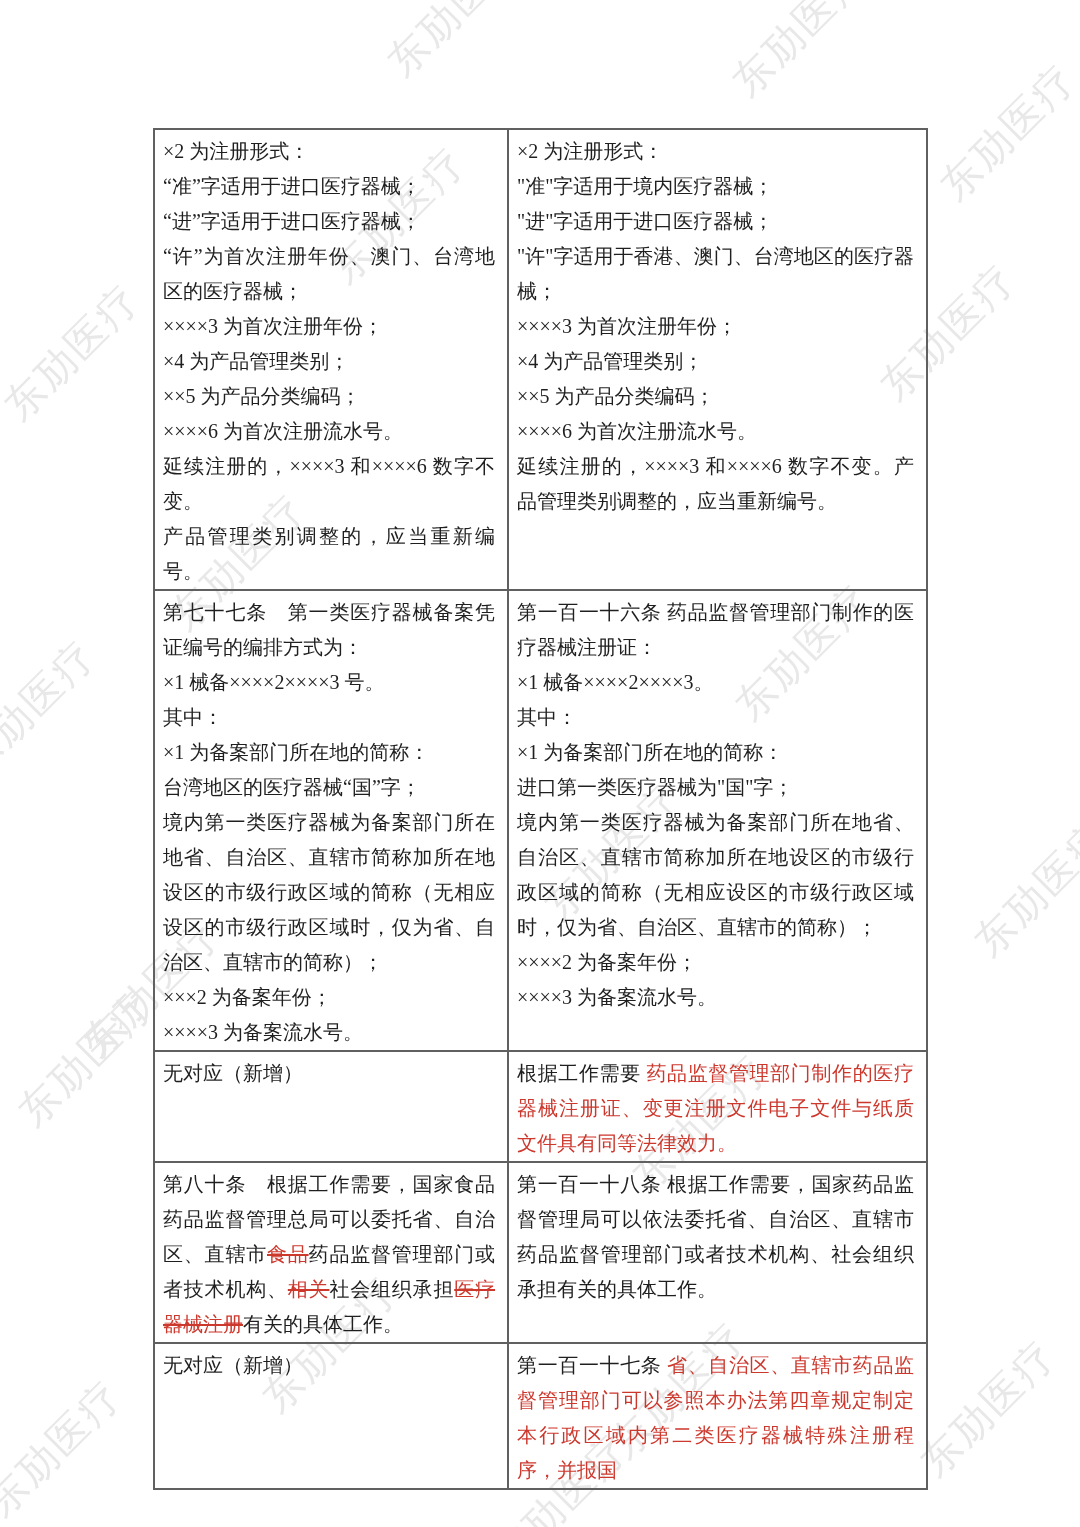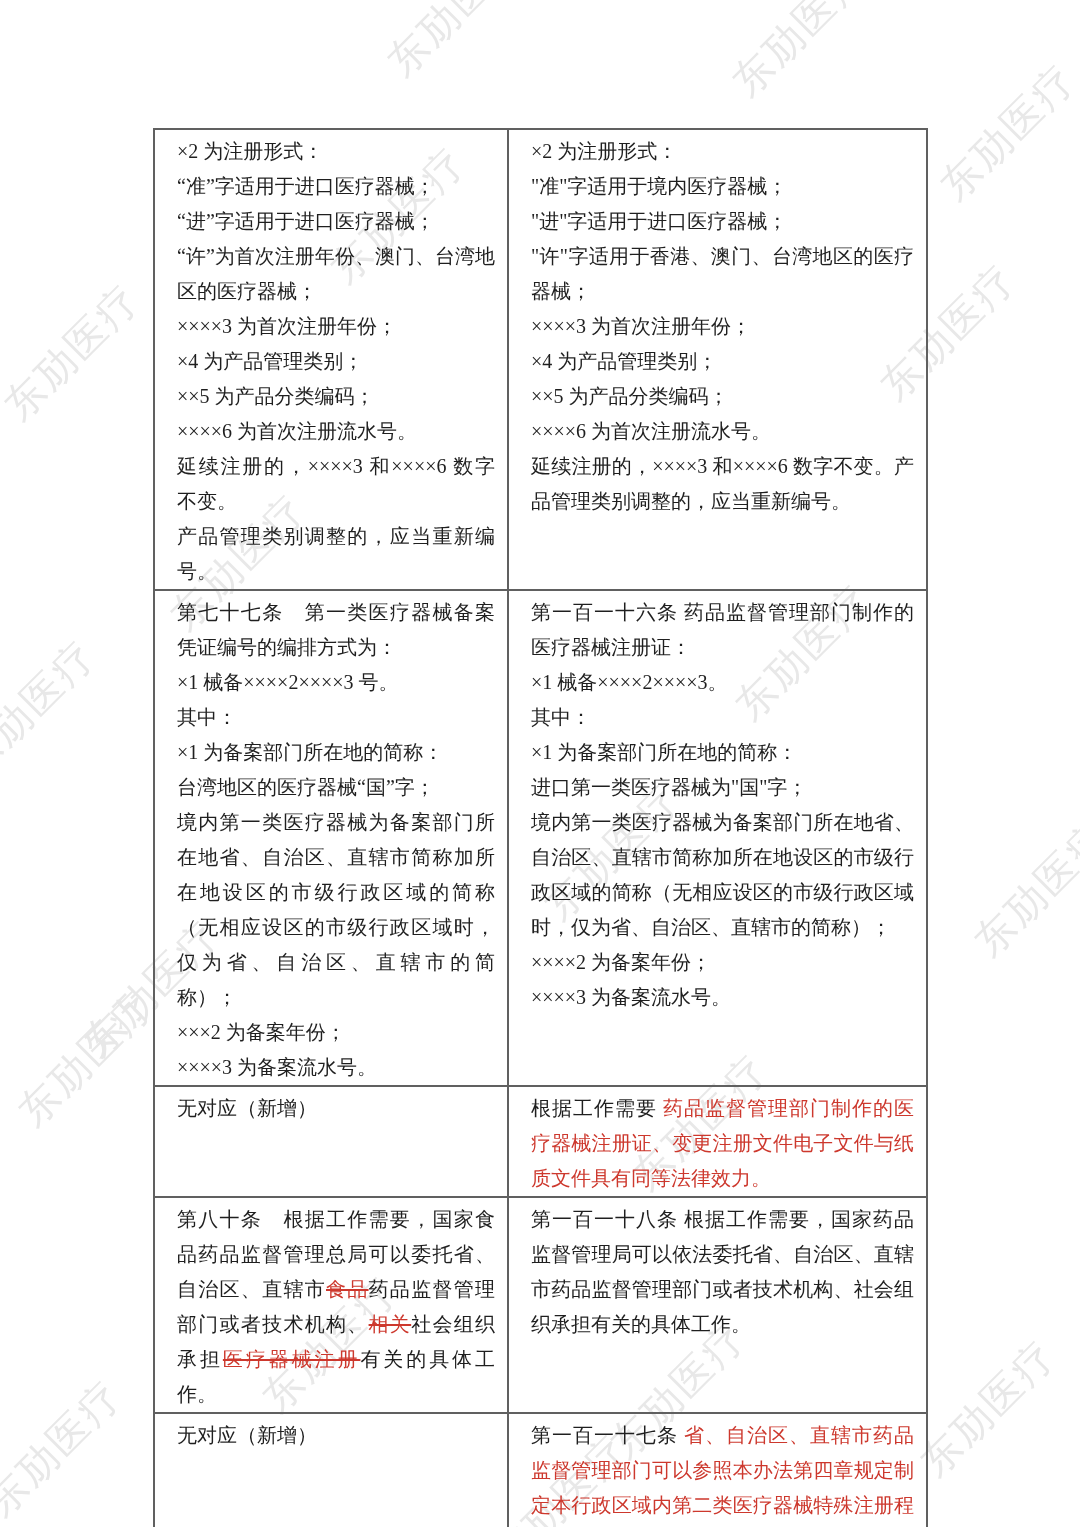--- a/index.html
+++ b/index.html
@@ -37,21 +37,21 @@
     left:153px;top:128px;
     width:773px;
     z-index:2;
     border-collapse:collapse;
     table-layout:fixed;
     background:transparent;
   }
   table.cmp td{
     border:2px solid var(--border);
     vertical-align:top;
-    padding:4px 12px 0 22px;
+    padding:4px 12px 0 8px;
     font-size:20px;
     line-height:35px;
     color:var(--text);
     text-align:justify;
     overflow:hidden;
     font-family:Liberation Serif, serif;
   }
   td.col-old{width:354px;}
   td.col-new{width:419px;}
   p.para{margin:0;}

